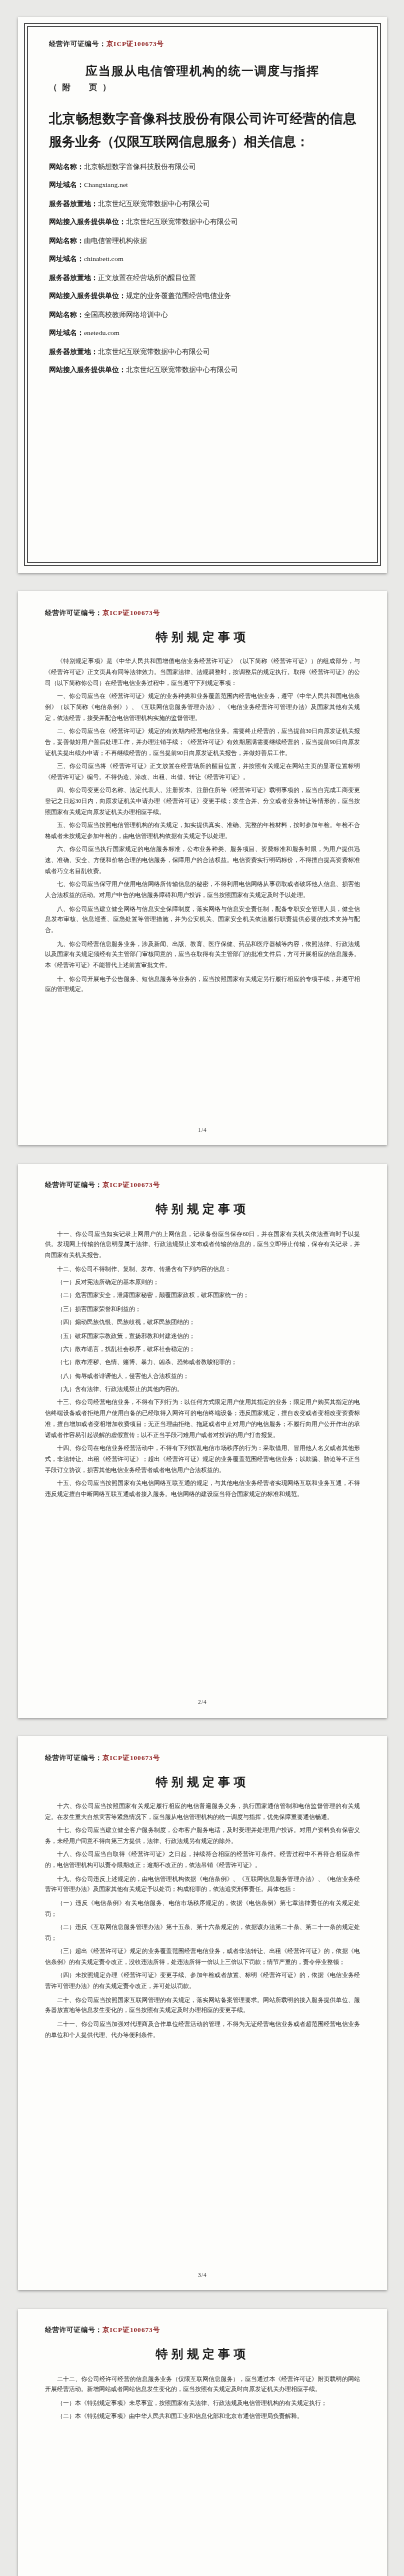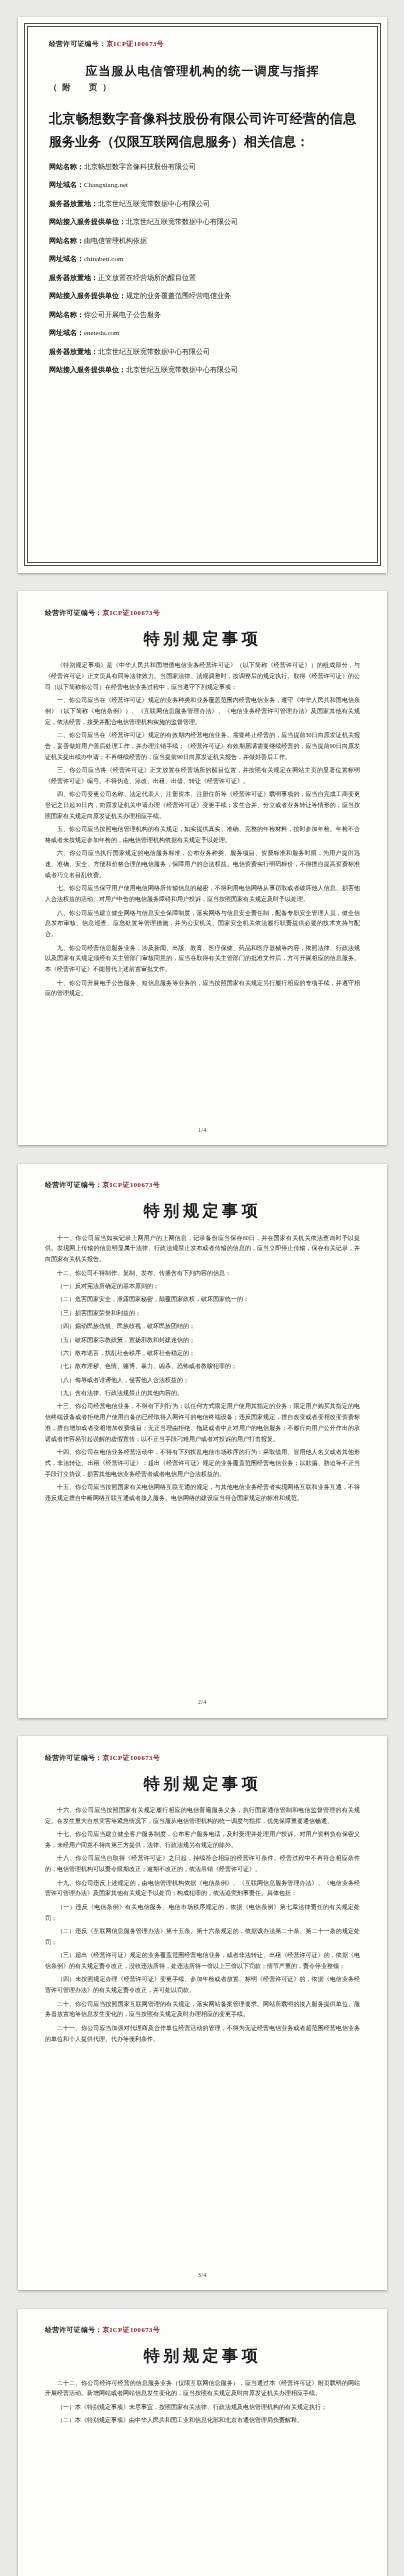--- a/index.html
+++ b/index.html
@@ -70,21 +70,21 @@
     text-align: justify;
   }
   .info-line .lbl { font-weight: bold; }
   
   .page.provisions {
     height: 554px;
     padding: 17.5px 27px 31px 27px;
   }
   .prov-title {
     text-align: center;
-    font-size: 16px;
+    font-size: 12px;
     font-weight: bold;
     letter-spacing: 3.6px;
     margin: 11.3px 0 10.3px 0;
   }
   .prov-body p {
     font-size: 6px;
     line-height: 1.8;
     text-align: justify;
     text-indent: 2em;
     margin: 0 0 2.6px 0;
@@ -143,21 +143,21 @@
 
             <div class="info-line">
               <span class="lbl">服务器放置地：</span><span>正文放置在经营场所的醒目位置</span>
             </div>
 
             <div class="info-line">
               <span class="lbl">网站接入服务提供单位：</span><span>规定的业务覆盖范围经营电信业务</span>
             </div>
 
             <div class="info-line">
-              <span class="lbl">网站名称：</span><span>你公司开展电子公告服务</span>
+              <span class="lbl">网站名称：</span><span>全国高校教师网络培训中心</span>
             </div>
 
             <div class="info-line">
               <span class="lbl">网址域名：</span><span>enetedu.com</span>
             </div>
 
             <div class="info-line">
               <span class="lbl">服务器放置地：</span><span>北京世纪互联宽带数据中心有限公司</span>
             </div>
 

